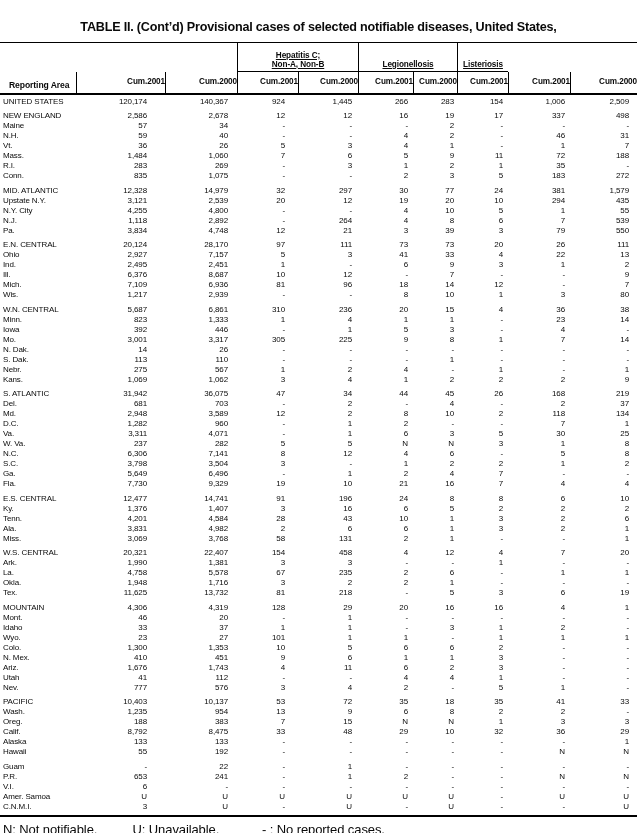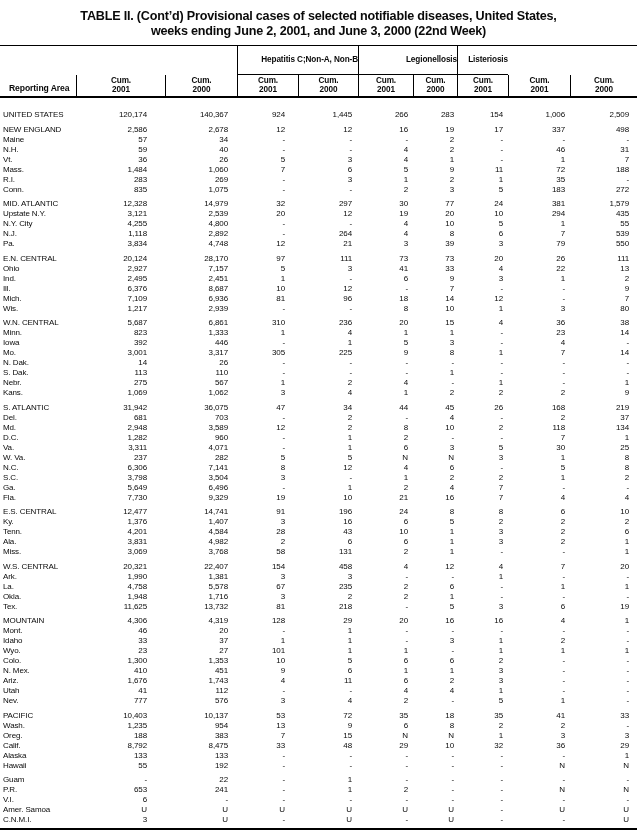--- a/index.html
+++ b/index.html
@@ -6,21 +6,21 @@
   .page {
     position: relative;
     width: 637px; height: 833px;
     background: #fff;
     color: #0a0a0a;
     font-family: "Liberation Sans", "DejaVu Sans", sans-serif;
     overflow: hidden;
     box-sizing: border-box;
   }
   .title {
-    padding-top: 9px;
+    padding-top: 20px;
     text-align: center;
     font-weight: bold;
     font-size: 12.6px;
     line-height: 14.6px;
     letter-spacing: -0.2px;
     margin-bottom: 7px;
   }
   .grid {
     display: grid;
     grid-template-columns: 76px 89px 72px 61px 60px 55px 44px 51px 62px 67px;
@@ -36,36 +36,36 @@
   .area-head {
     grid-column: 1; grid-row: 1 / span 2;
     display: flex; align-items: flex-end;
     padding: 0 0 3px 9px;
     font-size: 8.6px; letter-spacing: -0.1px;
   }
   .group {
     grid-row: 1;
     border-left: 1.6px solid #000;
     border-bottom: 1.6px solid #000;
-    display: flex; flex-direction: row;
+    display: flex; flex-direction: column;
     justify-content: flex-end; align-items: center;
     text-align: left;
     font-size: 8.2px; line-height: 9px;
-    padding-bottom: 2px; letter-spacing: -0.1px;
+    padding-bottom: 2px; letter-spacing: -0.1px; text-decoration: underline;
   }
   .sub {
     grid-row: 2;
     border-left: 1.6px solid #000;
-    display: flex; flex-direction: column;
+    display: flex; flex-direction: row;
     justify-content: flex-end; align-items: center;
     text-align: center;
     font-size: 8.2px; line-height: 9px;
     padding-bottom: 2px; letter-spacing: -0.1px;
   }
-  #tbody { margin-top: 12px; }
+  #tbody { margin-top: 2px; }
   .section + .section { margin-top: 4.5px; }
   .trow { font-size: 8px; line-height: 10px; letter-spacing: -0.12px; }
   .trow .cell { box-sizing: border-box; white-space: nowrap; }
   .rowlabel { text-align: left; padding-left: 3px; }
   .num { text-align: right; }
   .pr1 { padding-right: 18px; }
   .pr2 { padding-right: 9px; }
   .pr3 { padding-right: 13px; }
   .pr4 { padding-right: 6px; }
   .pr5 { padding-right: 5px; }
@@ -82,21 +82,20 @@
   }
   .footnotes .fn1 { display: inline-block; width: 126px; }
   .footnotes .fn2 { display: inline-block; width: 126px; }
 </style>
 </head>
 <body>
 
 <div class="page">
   <div class="title">
     <div>TABLE II. (Cont’d) Provisional cases of selected notifiable diseases, United States,</div>
-    <div>weeks ending June 2, 2001, and June 3, 2000 (22nd Week)</div>
   </div>
 
   <div class="grid header" id="thead">
       <div class="hcell area-head">Reporting Area</div>
       <div class="hcell group" style="grid-column: 4 / span 2;">
         <div>Hepatitis C;</div>
         <div>Non-A, Non-B</div>
       </div>
       <div class="hcell group" style="grid-column: 6 / span 2;">
         <div>Legionellosis</div>

